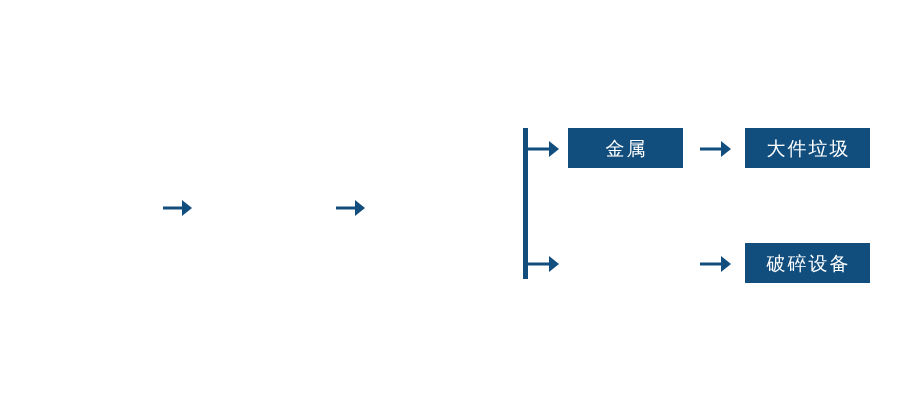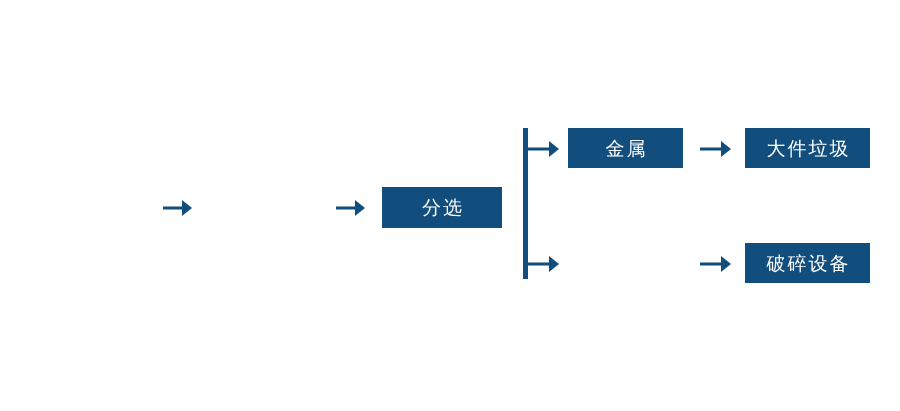--- a/index.html
+++ b/index.html
@@ -91,21 +91,20 @@
     </svg>
   </div>
 
 
   <div class="arrow a-2">
     <svg width="30" height="24" viewBox="0 0 30 24" aria-hidden="true">
       <path d="M0 10.5 L19 10.5 L19 4 L29 12 L19 20 L19 13.5 L0 13.5 Z" fill="currentColor"></path>
     </svg>
   </div>
 
-  <div class="node blue n-sort">分选</div>
 
   <div class="trunk"></div>
 
   <div class="branch-arrow b-up">
     <svg width="34" height="24" viewBox="0 0 34 24" aria-hidden="true">
       <path d="M0 10.5 L23 10.5 L23 4 L33 12 L23 20 L23 13.5 L0 13.5 Z" fill="currentColor"></path>
     </svg>
   </div>
 
   <div class="node blue n-metal">金属</div>

